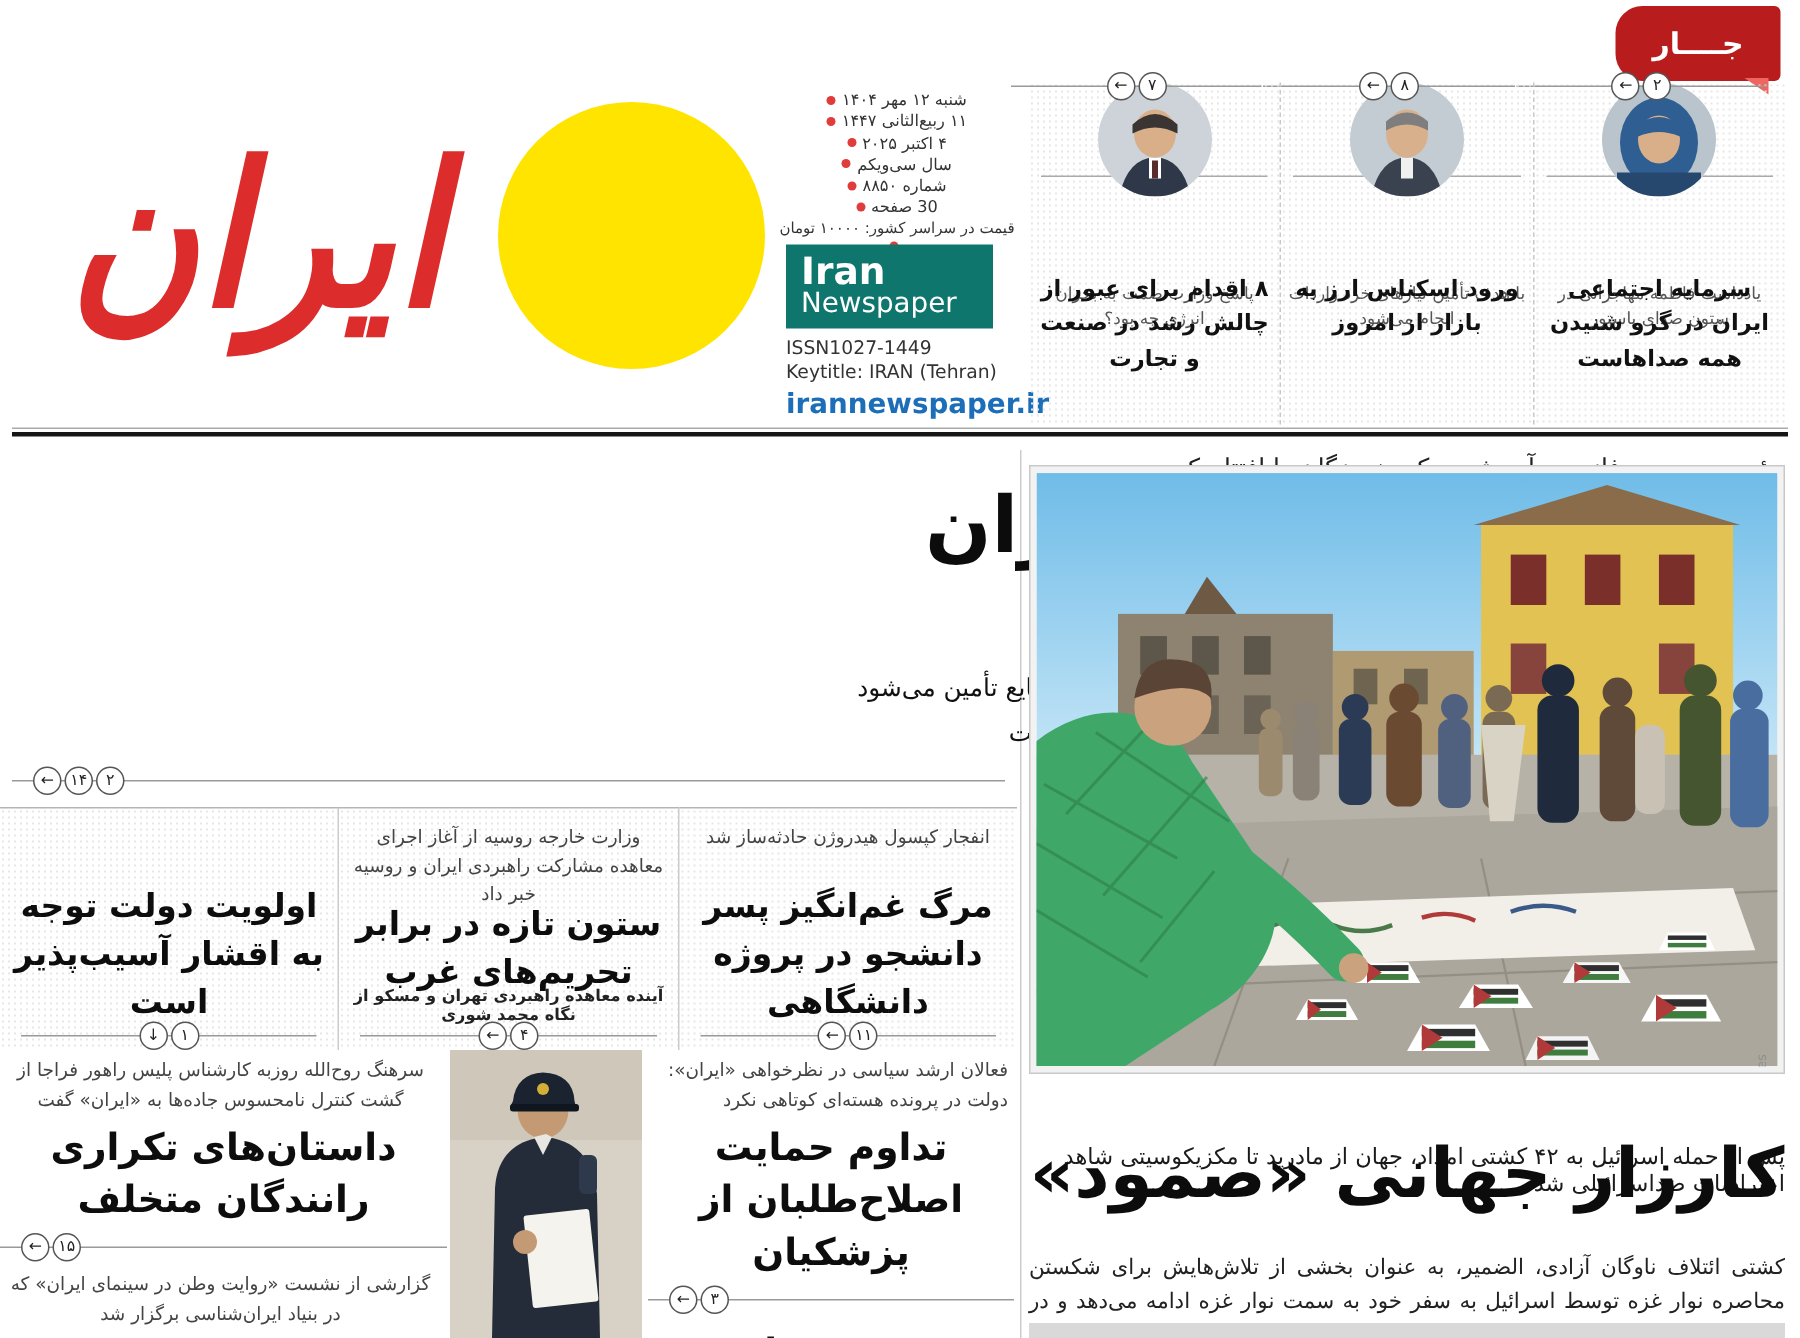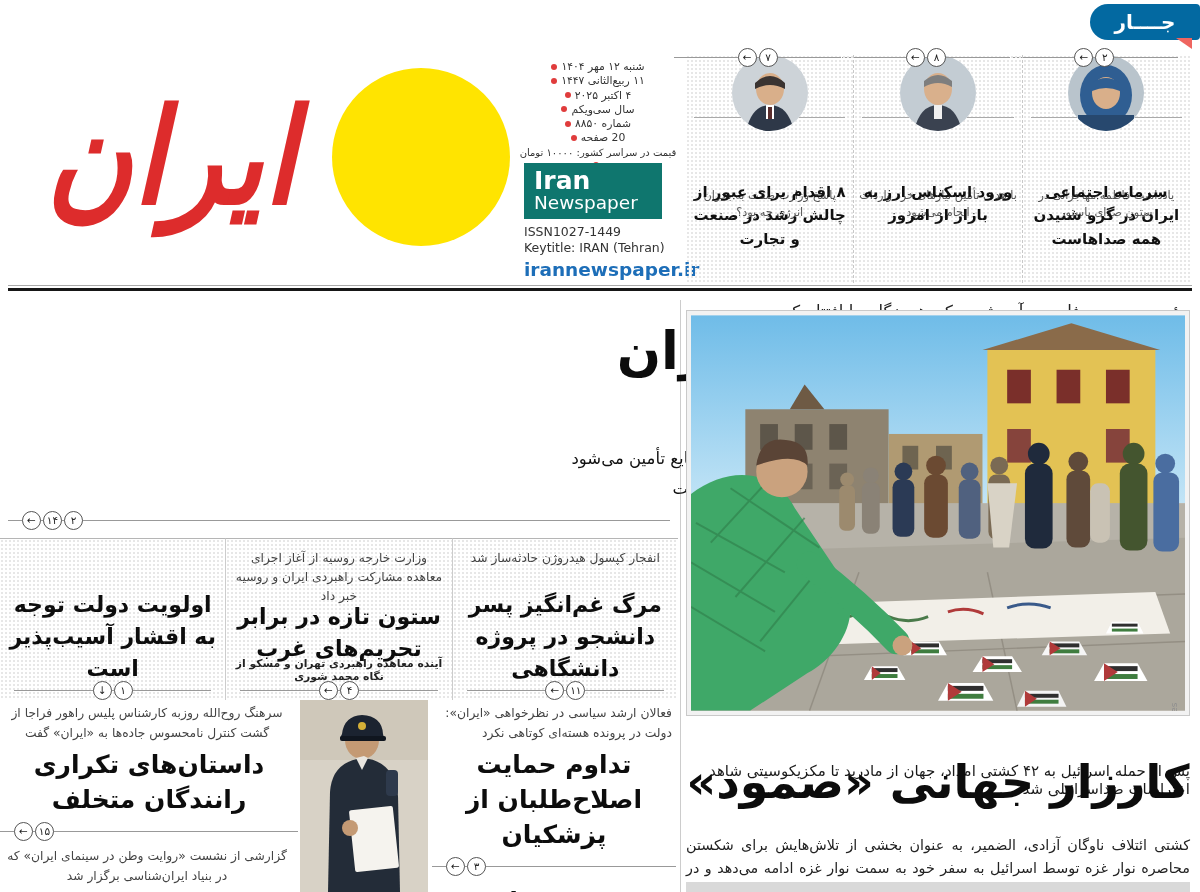--- a/index.html
+++ b/index.html
@@ -1,20 +1,20 @@
 <!DOCTYPE html>
 <html lang="fa" dir="rtl"><head>
 <meta charset="utf-8">
 <style>
   * { margin:0; padding:0; box-sizing:border-box; }
   body { background:#fff; font-family:"DejaVu Sans", sans-serif; }
   .page { position:relative; width:1200px; height:892px; background:#fff; overflow:hidden; direction:rtl; }
 
   
-  .jaar { position:absolute; right:0; top:4px; width:110px; height:36px; background:#0369a1;
+  .jaar { position:absolute; right:13px; top:4px; width:110px; height:50px; background:#b91c1c;
           border-radius:18px 4px 4px 18px; color:#fff; font-weight:bold; font-size:20px;
           display:flex; align-items:center; justify-content:center; letter-spacing:1px; }
   .jaar::after { content:""; position:absolute; bottom:-9px; right:8px;
                  border-left:16px solid transparent; border-top:11px solid #ef6560; }
 
   
   .logo-text { position:absolute; left:6px; top:58px; width:330px; height:210px; color:#dd2c2c;
                font-size:118px; font-weight:bold; font-style:italic; text-align:center;
                line-height:200px; transform:scaleY(1.12); }
   .logo-circle { position:absolute; left:332px; top:68px; width:178px; height:178px;
@@ -121,21 +121,21 @@
 
   <div class="logo-circle"></div>
   <div class="logo-text">ایران</div>
 
   <div class="mast-info">
     <div><span>شنبه ۱۲ مهر ۱۴۰۴</span><span class="dot"></span></div>
     <div><span>۱۱ ربیع‌الثانی ۱۴۴۷</span><span class="dot"></span></div>
     <div><span>۴ اکتبر ۲۰۲۵</span><span class="dot"></span></div>
     <div><span>سال سی‌ویکم</span><span class="dot"></span></div>
     <div><span>شماره ۸۸۵۰</span><span class="dot"></span></div>
-    <div><span>20 صفحه</span><span class="dot"></span></div>
+    <div><span>30 صفحه</span><span class="dot"></span></div>
     <div class="small"><span>قیمت در سراسر کشور: ۱۰۰۰۰ تومان</span><span class="dot"></span></div>
   </div>
 
   <div class="brand-box">
     <div class="brand-iran">Iran</div>
     <div class="brand-news">Newspaper</div>
   </div>
   <div class="issn-block">
     <div>ISSN1027-1449</div>
     <div>Keytitle: IRAN (Tehran)</div>

